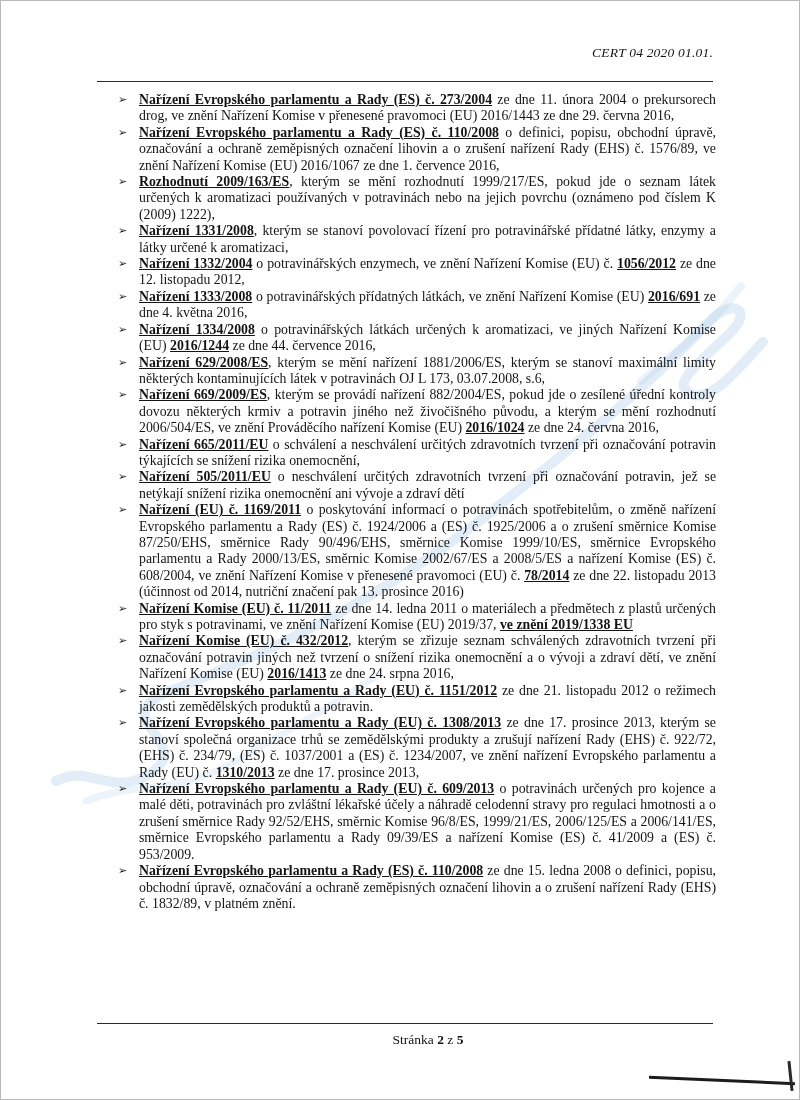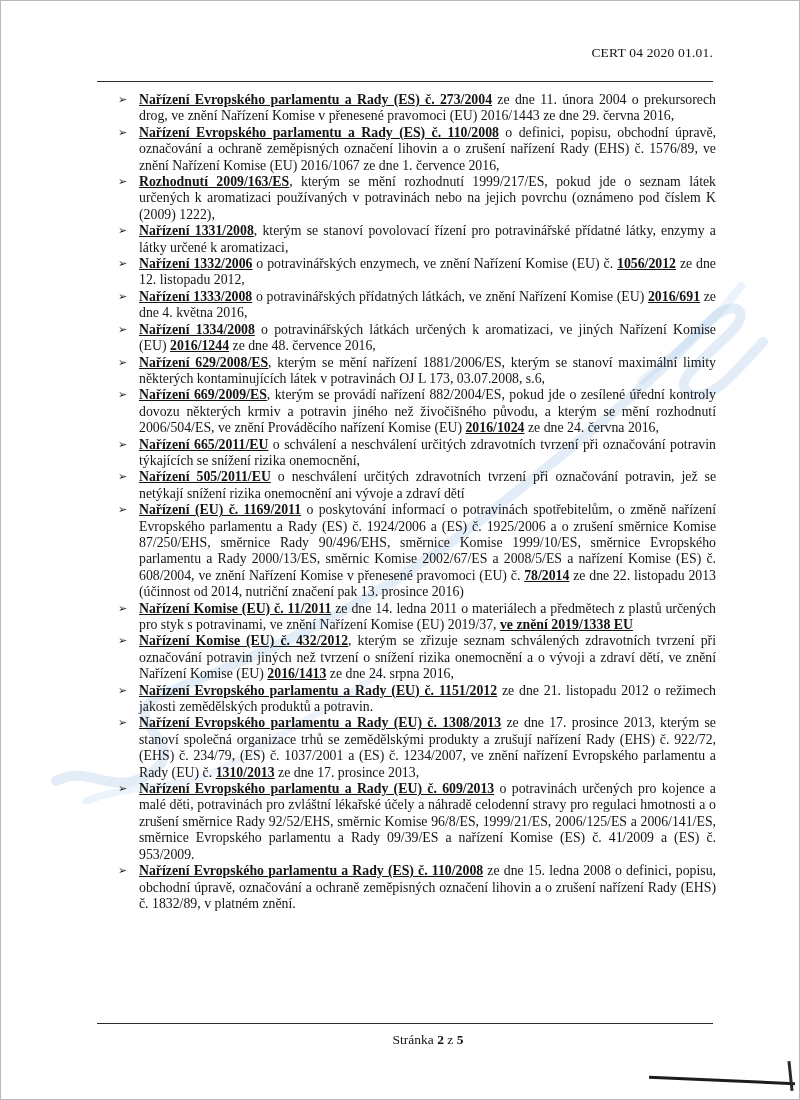--- a/index.html
+++ b/index.html
@@ -1,19 +1,19 @@
 <!DOCTYPE html>
 <html><head>
 <meta charset="utf-8">
 <style>
   html,body{margin:0;padding:0;background:#e9e9e9;}
   .page{position:relative;width:798px;height:1098px;margin:0 auto;background:#fff;
         border:1px solid #b9b9b9;overflow:hidden;
         font-family:"Liberation Serif", serif;color:#141414;}
-  .doc-header{position:absolute;top:44px;right:86px;font-size:13.5px;
+  .doc-header{position:absolute;top:44px;right:86px;font-style:italic;font-size:13.5px;
         letter-spacing:.2px;}
   .header-rule{position:absolute;top:80px;left:96px;right:86px;border-top:1.6px solid #2b2b2b;}
   .content{position:absolute;top:91px;left:117px;width:598px;}
   .item{display:flex;}
   .bullet{flex:0 0 21px;width:21px;font-size:11px;line-height:16.4px;color:#1a1a1a;
         font-family:"DejaVu Sans", sans-serif;}
   .itext{flex:1;text-align:justify;font-size:13.8px;line-height:16.4px;}
   .itext .bold{font-weight:bold;text-decoration:underline;}
   .footer-rule{position:absolute;top:1022px;left:96px;right:86px;border-top:1.6px solid #2b2b2b;}
   .page-footer{position:absolute;top:1031px;left:0;width:100%;text-align:center;font-size:13.5px;padding-left:28px;}
@@ -47,29 +47,29 @@
       <div class="item">
         <span class="bullet">➢</span>
         <span class="itext"><span class="bold">Rozhodnutí 2009/163/ES</span><span>, kterým se mění rozhodnutí 1999/217/ES, pokud jde o seznam látek určených k aromatizaci používaných v potravinách nebo na jejich povrchu (oznámeno pod číslem K (2009) 1222),</span></span>
       </div>
       <div class="item">
         <span class="bullet">➢</span>
         <span class="itext"><span class="bold">Nařízení 1331/2008</span><span>, kterým se stanoví povolovací řízení pro potravinářské přídatné látky, enzymy a látky určené k aromatizaci,</span></span>
       </div>
       <div class="item">
         <span class="bullet">➢</span>
-        <span class="itext"><span class="bold">Nařízení 1332/2006</span><span> o potravinářských enzymech, ve znění Nařízení Komise (EU) č. </span><span class="bold">1056/2012</span><span> ze dne 12. listopadu 2012,</span></span>
+        <span class="itext"><span class="bold">Nařízení 1332/2004</span><span> o potravinářských enzymech, ve znění Nařízení Komise (EU) č. </span><span class="bold">1056/2012</span><span> ze dne 12. listopadu 2012,</span></span>
       </div>
       <div class="item">
         <span class="bullet">➢</span>
         <span class="itext"><span class="bold">Nařízení 1333/2008</span><span> o potravinářských přídatných látkách, ve znění Nařízení Komise (EU) </span><span class="bold">2016/691</span><span> ze dne 4. května 2016,</span></span>
       </div>
       <div class="item">
         <span class="bullet">➢</span>
-        <span class="itext"><span class="bold">Nařízení 1334/2008</span><span> o potravinářských látkách určených k aromatizaci, ve jiných Nařízení Komise (EU) </span><span class="bold">2016/1244</span><span> ze dne 48. července 2016,</span></span>
+        <span class="itext"><span class="bold">Nařízení 1334/2008</span><span> o potravinářských látkách určených k aromatizaci, ve jiných Nařízení Komise (EU) </span><span class="bold">2016/1244</span><span> ze dne 44. července 2016,</span></span>
       </div>
       <div class="item">
         <span class="bullet">➢</span>
         <span class="itext"><span class="bold">Nařízení 629/2008/ES</span><span>, kterým se mění nařízení 1881/2006/ES, kterým se stanoví maximální limity některých kontaminujících látek v potravinách  OJ L 173, 03.07.2008, s.6,</span></span>
       </div>
       <div class="item">
         <span class="bullet">➢</span>
         <span class="itext"><span class="bold">Nařízení 669/2009/ES</span><span>, kterým se provádí nařízení 882/2004/ES, pokud jde o zesílené úřední kontroly dovozu některých krmiv a potravin jiného než živočišného původu, a kterým se mění rozhodnutí 2006/504/ES, ve znění Prováděcího nařízení Komise (EU) </span><span class="bold">2016/1024</span><span> ze dne 24. června 2016,</span></span>
       </div>
       <div class="item">

